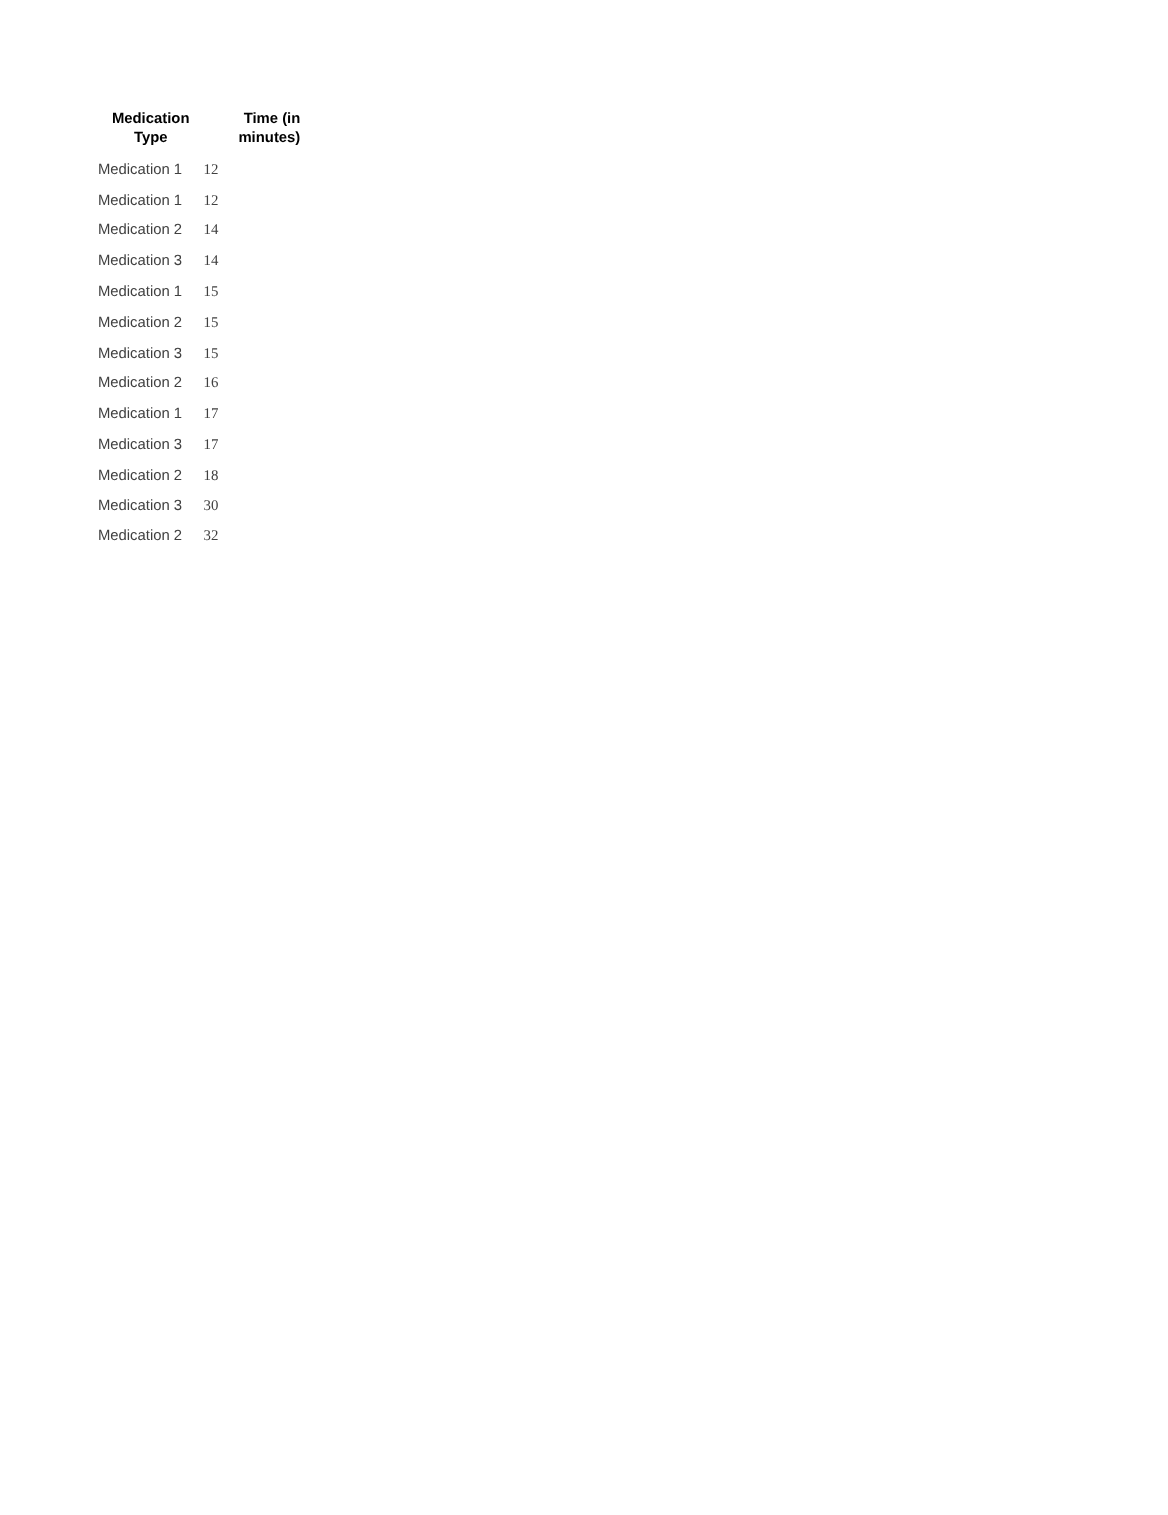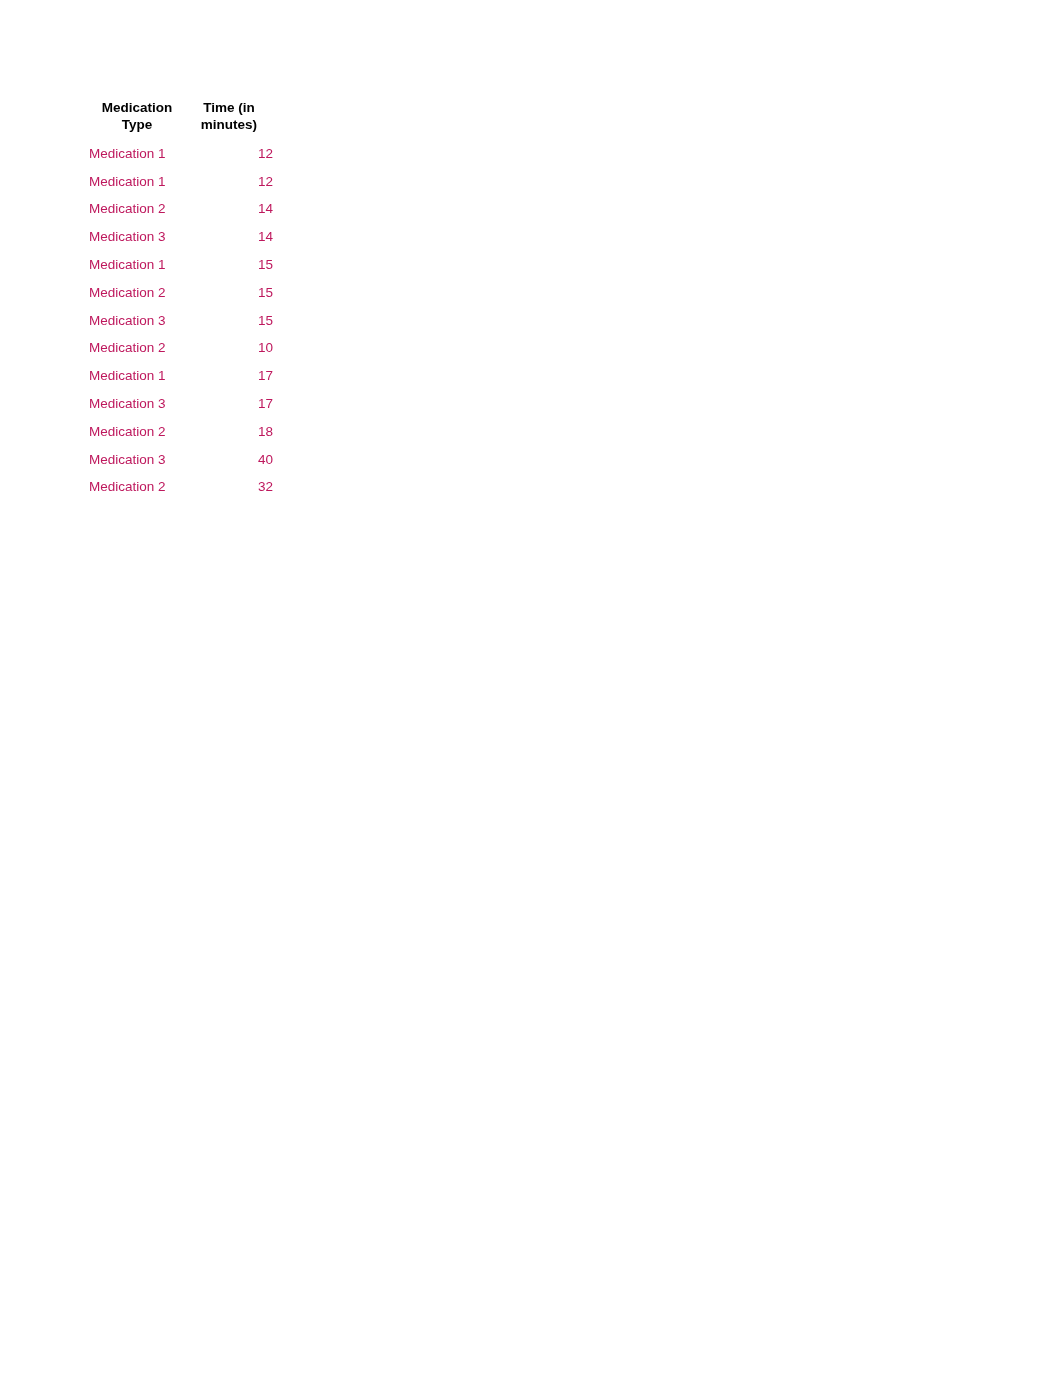--- a/index.html
+++ b/index.html
@@ -51,39 +51,40 @@
     font-weight: bold;
     color: #000000;
     line-height: 16.5px;
     padding-bottom: 9px;
     white-space: normal;
   }
   th.head-type {
     text-align: center;
   }
   th.head-time {
-    text-align: center;
+    text-align: right;
     padding-left: 17px;
   }
 
   
   tbody td {
     font-size: 13.5px;
     font-weight: normal;
-    color: #be185d;
+    color: #404040;
     line-height: 14px;
     height: 27.8px;
     white-space: nowrap;
   }
   td.cell-type {
     text-align: left;
   }
   td.cell-time {
-    text-align: right;
+    text-align: left;
     padding-right: 10px;
+    font-family: Liberation Serif, serif;
   }
 </style>
 </head>
 <body>
 
 <div id="page">
   <table id="data-table">
     <thead>
       <tr>
         <th class="head-type col-type">Medication Type</th>
@@ -114,37 +115,37 @@
         <tr>
           <td class="cell-type col-type">Medication 2</td>
           <td class="cell-time col-time">15</td>
         </tr>
         <tr>
           <td class="cell-type col-type">Medication 3</td>
           <td class="cell-time col-time">15</td>
         </tr>
         <tr>
           <td class="cell-type col-type">Medication 2</td>
-          <td class="cell-time col-time">10</td>
+          <td class="cell-time col-time">16</td>
         </tr>
         <tr>
           <td class="cell-type col-type">Medication 1</td>
           <td class="cell-time col-time">17</td>
         </tr>
         <tr>
           <td class="cell-type col-type">Medication 3</td>
           <td class="cell-time col-time">17</td>
         </tr>
         <tr>
           <td class="cell-type col-type">Medication 2</td>
           <td class="cell-time col-time">18</td>
         </tr>
         <tr>
           <td class="cell-type col-type">Medication 3</td>
-          <td class="cell-time col-time">40</td>
+          <td class="cell-time col-time">30</td>
         </tr>
         <tr>
           <td class="cell-type col-type">Medication 2</td>
           <td class="cell-time col-time">32</td>
         </tr>
       </tbody>
   </table>
 </div>
 
 </body></html>

